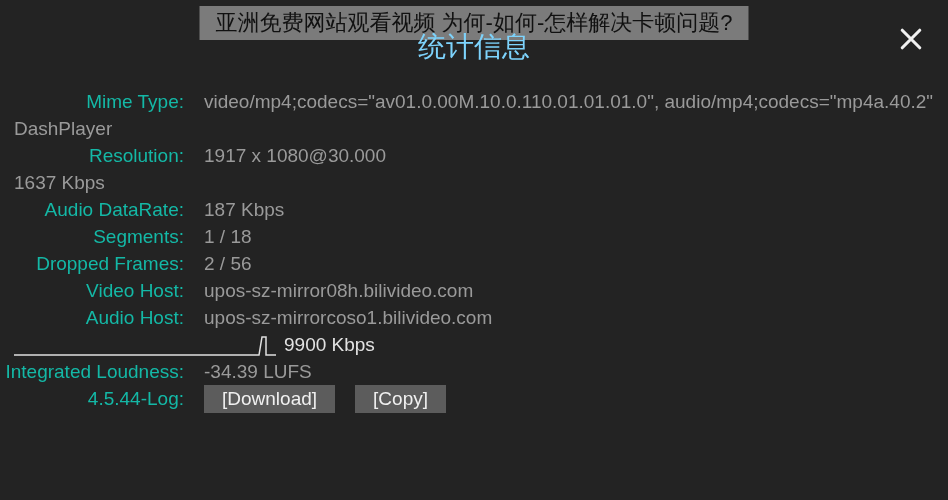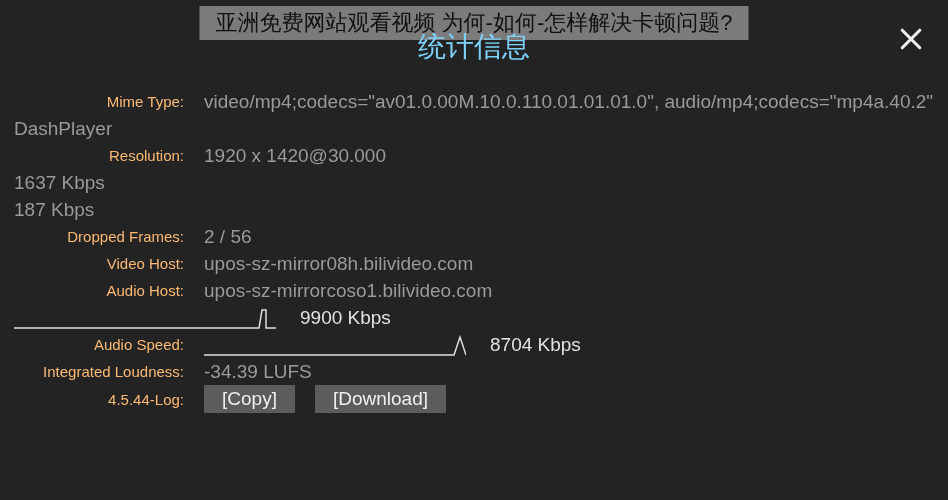--- a/index.html
+++ b/index.html
@@ -78,38 +78,38 @@
     }
     .row {
       display: flex;
       align-items: center;
       min-height: 27px;
       margin-bottom: 0px;
     }
     .label {
       flex: 0 0 190px;
       text-align: right;
-      color: #fdba74;
-      font-size: 15px;
+      color: #14b8a6;
+      font-size: 19px;
       font-weight: 500;
       padding-right: 6px;
     }
     .value {
       padding-left: 14px;
       color: #9a9a9a;
       font-size: 19px;
       font-weight: 400;
       white-space: nowrap;
       overflow: hidden;
       text-overflow: ellipsis;
     }
     .graph-row .value {
       display: flex;
       align-items: center;
-      gap: 24px;
+      gap: 8px;
     }
     .graph {
       width: 262px;
       height: 24px;
       position: relative;
       flex-shrink: 0;
     }
     .graph svg {
       width: 100%;
       height: 100%;
@@ -156,31 +156,36 @@
       <div class="label">Mime Type:</div>
       <div class="value">video/mp4;codecs="av01.0.00M.10.0.110.01.01.01.0", audio/mp4;codecs="mp4a.40.2"</div>
     </div>
 
     <div class="row">
       <div class="value">DashPlayer</div>
     </div>
 
     <div class="row">
       <div class="label">Resolution:</div>
-      <div class="value">1920 x 1420@30.000</div>
+      <div class="value">1917 x 1080@30.000</div>
     </div>
 
     <div class="row">
       <div class="value">1637 Kbps</div>
     </div>
 
     <div class="row">
+      <div class="label">Audio DataRate:</div>
       <div class="value">187 Kbps</div>
     </div>
 
+    <div class="row">
+      <div class="label">Segments:</div>
+      <div class="value">1 / 18</div>
+    </div>
 
     <div class="row">
       <div class="label">Dropped Frames:</div>
       <div class="value">2 / 56</div>
     </div>
 
     <div class="row">
       <div class="label">Video Host:</div>
       <div class="value">upos-sz-mirror08h.bilivideo.com</div>
     </div>
@@ -194,40 +199,29 @@
       <div class="value">
         <div class="graph">
           <svg viewBox="0 0 262 24" preserveAspectRatio="none">
             <path d="M0 22 L245 22 L248 4 L252 4 L252 22 L262 22" stroke="#e0e0e0" stroke-width="1.5" fill="none"></path>
           </svg>
         </div>
         <span class="graph-val">9900 Kbps</span>
       </div>
     </div>
 
-    <div class="row graph-row">
-      <div class="label">Audio Speed:</div>
-      <div class="value">
-        <div class="graph">
-          <svg viewBox="0 0 262 24" preserveAspectRatio="none">
-            <path d="M0 22 L250 22 L256 4 L262 22" stroke="#e0e0e0" stroke-width="1.5" fill="none"></path>
-          </svg>
-        </div>
-        <span class="graph-val">8704 Kbps</span>
-      </div>
-    </div>
 
 
     <div class="row">
       <div class="label">Integrated Loudness:</div>
       <div class="value">-34.39 LUFS</div>
     </div>
 
     <div class="row btn-row">
       <div class="label">4.5.44-Log:</div>
       <div class="value">
+        <button class="btn">[Download]</button>
         <button class="btn">[Copy]</button>
-        <button class="btn">[Download]</button>
       </div>
     </div>
 
   </div>
 </div>
 
 </body></html>

